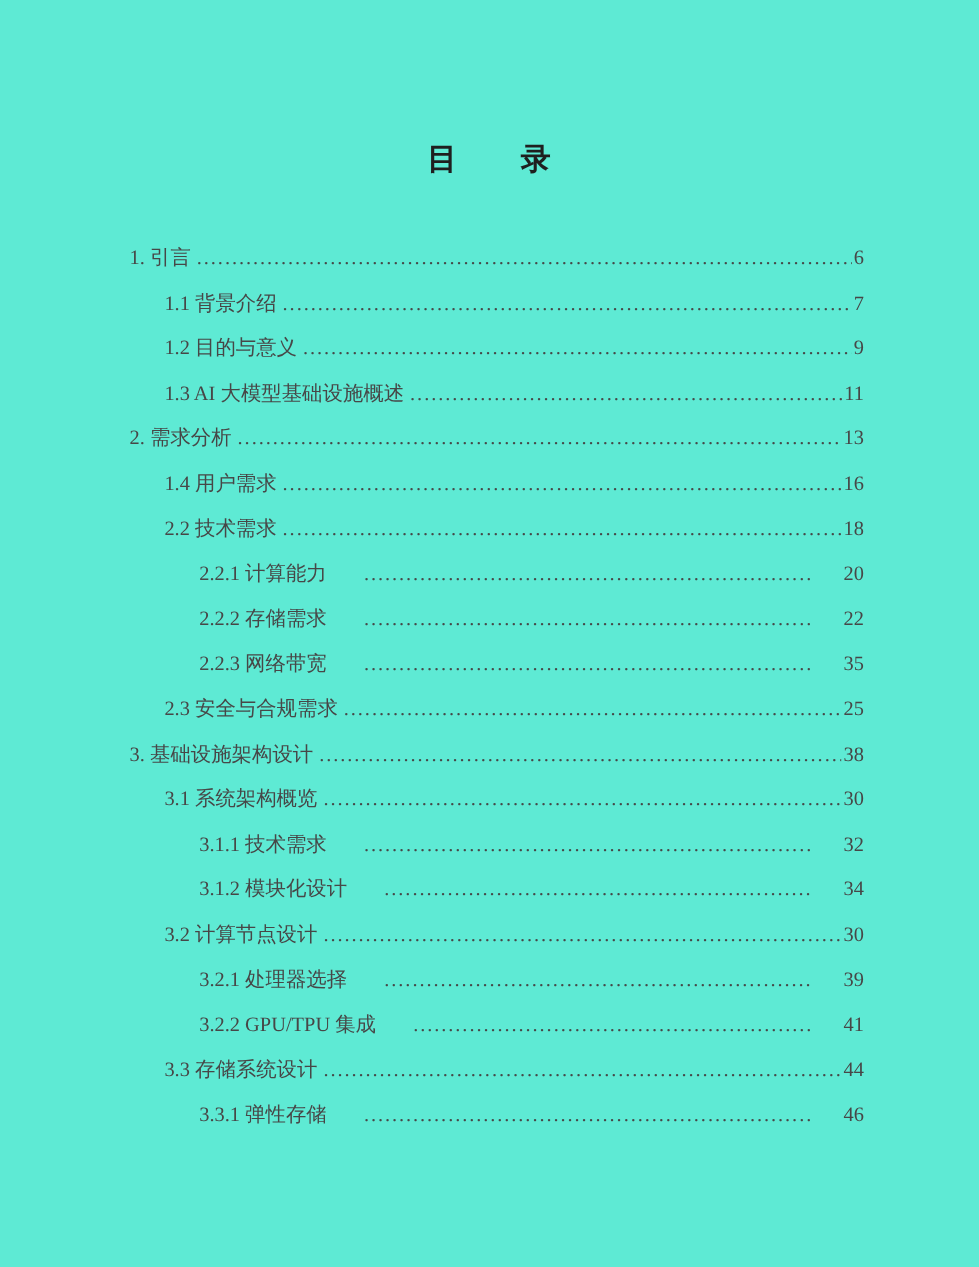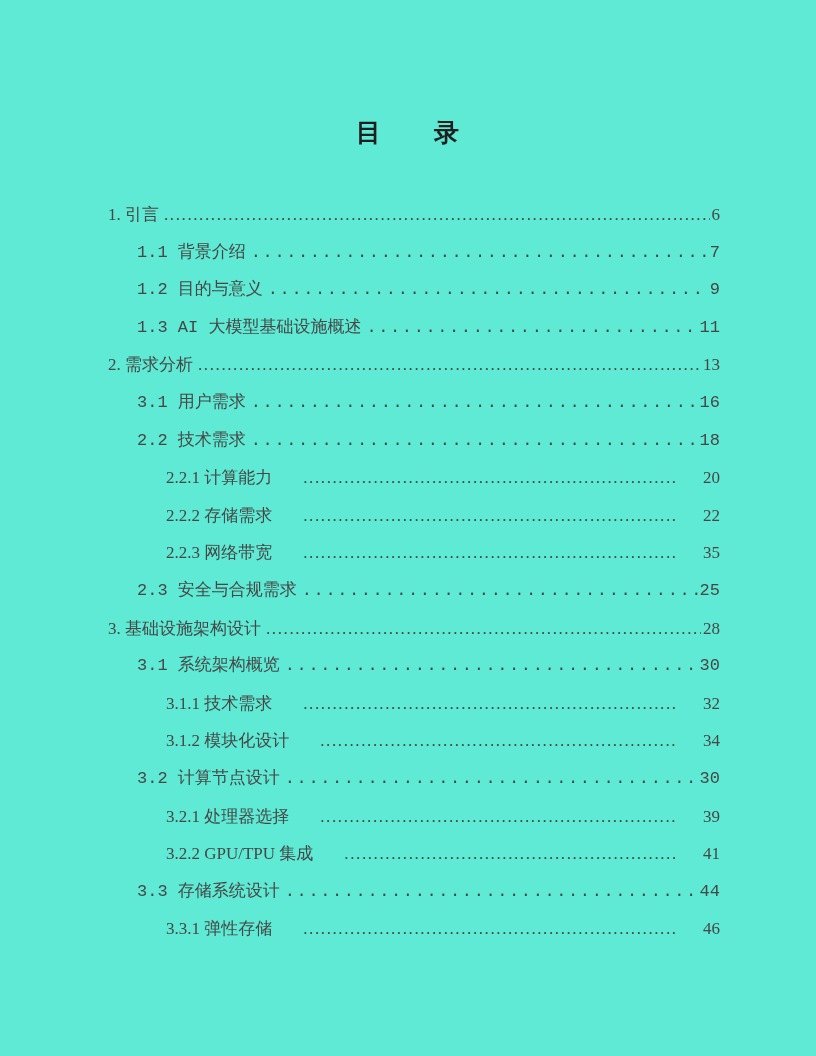--- a/index.html
+++ b/index.html
@@ -46,21 +46,21 @@
     color: #474747;
     font-size: 17px;
     cursor: default;
   }
 
   .toc-row > span {
     line-height: 37.6px;
     white-space: nowrap;
   }
 
-  .toc-row.lvl2 { padding-left: 29px; font-family: Liberation Mono, monospace; }
+  .toc-row.lvl2 { padding-left: 29px; }
   .toc-row.lvl3 { padding-left: 58px; gap: 26px; }
 
   .toc-label {
     flex-shrink: 0;
     margin-left: 12px;
   }
 
   .toc-leader {
     flex: 1 1 auto;
     overflow: hidden;
@@ -107,21 +107,21 @@
         <span class="toc-label">1.3 AI 大模型基础设施概述</span>
         <span class="toc-leader"></span>
         <span class="toc-page">11</span>
       </div>
       <div class="toc-row lvl1">
         <span class="toc-label">2. 需求分析</span>
         <span class="toc-leader"></span>
         <span class="toc-page">13</span>
       </div>
       <div class="toc-row lvl2">
-        <span class="toc-label">3.1 用户需求</span>
+        <span class="toc-label">1.4 用户需求</span>
         <span class="toc-leader"></span>
         <span class="toc-page">16</span>
       </div>
       <div class="toc-row lvl2">
         <span class="toc-label">2.2 技术需求</span>
         <span class="toc-leader"></span>
         <span class="toc-page">18</span>
       </div>
       <div class="toc-row lvl3">
         <span class="toc-label">2.2.1 计算能力</span>
@@ -139,21 +139,21 @@
         <span class="toc-page">35</span>
       </div>
       <div class="toc-row lvl2">
         <span class="toc-label">2.3 安全与合规需求</span>
         <span class="toc-leader"></span>
         <span class="toc-page">25</span>
       </div>
       <div class="toc-row lvl1">
         <span class="toc-label">3. 基础设施架构设计</span>
         <span class="toc-leader"></span>
-        <span class="toc-page">28</span>
+        <span class="toc-page">38</span>
       </div>
       <div class="toc-row lvl2">
         <span class="toc-label">3.1 系统架构概览</span>
         <span class="toc-leader"></span>
         <span class="toc-page">30</span>
       </div>
       <div class="toc-row lvl3">
         <span class="toc-label">3.1.1 技术需求</span>
         <span class="toc-leader"></span>
         <span class="toc-page">32</span>

